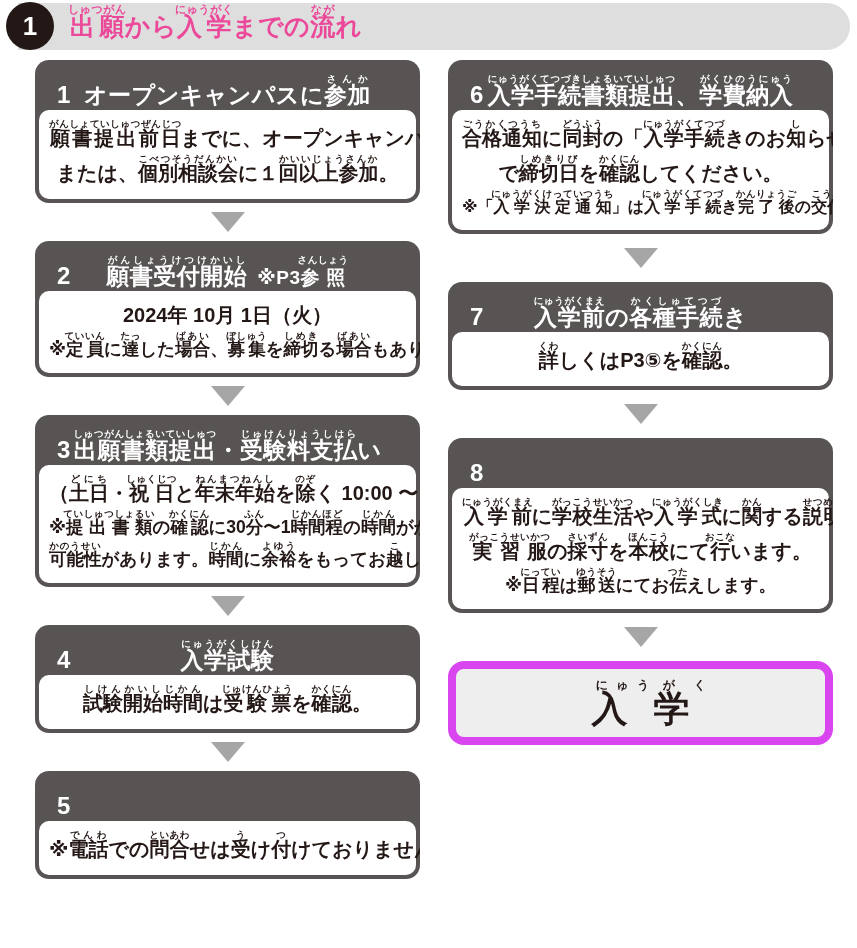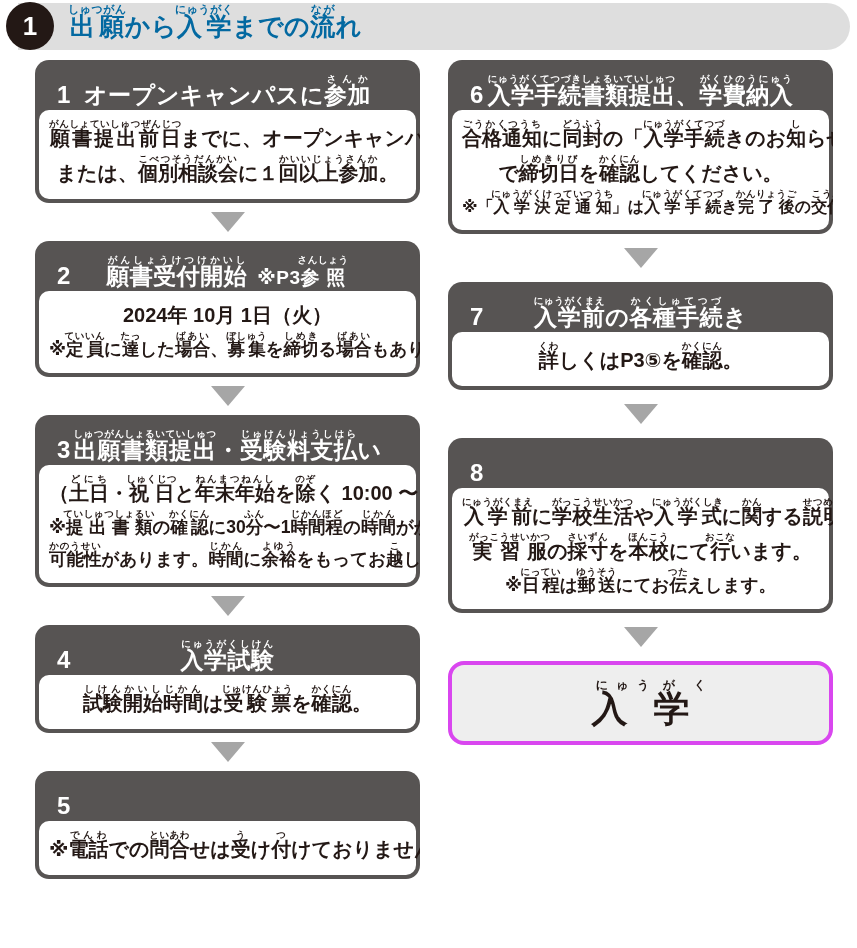--- a/index.html
+++ b/index.html
@@ -48,21 +48,21 @@
     justify-content: center;
     line-height: 1;
   }
   .header-title {
     position: absolute;
     left: 68px;
     top: 4px;
     font-size: 25px;
     font-weight: bold;
     letter-spacing: 0.5px;
-    color: #0369a1;
+    color: #ec4899;
     white-space: nowrap;
   }
 
   
   .flow-columns {
     position: absolute;
     left: 0;
     top: 60px;
     width: 857px;
     display: flex;
@@ -155,21 +155,21 @@
     height: 0;
     margin: 9px auto 9px auto;
     border-left: 17px solid transparent;
     border-right: 17px solid transparent;
     border-top: 20px solid #a6a6a6;
   }
   .arrow.tall { margin: 14px auto 14px auto; }
 
   
   .final-box {
-    border: 4px solid #d946ef;
+    border: 8px solid #d946ef;
     border-radius: 16px;
     background: #eeeeee;
     height: 84px;
     display: flex;
     align-items: center;
     justify-content: center;
     box-sizing: border-box;
   }
   .final-text {
     font-size: 36px;

